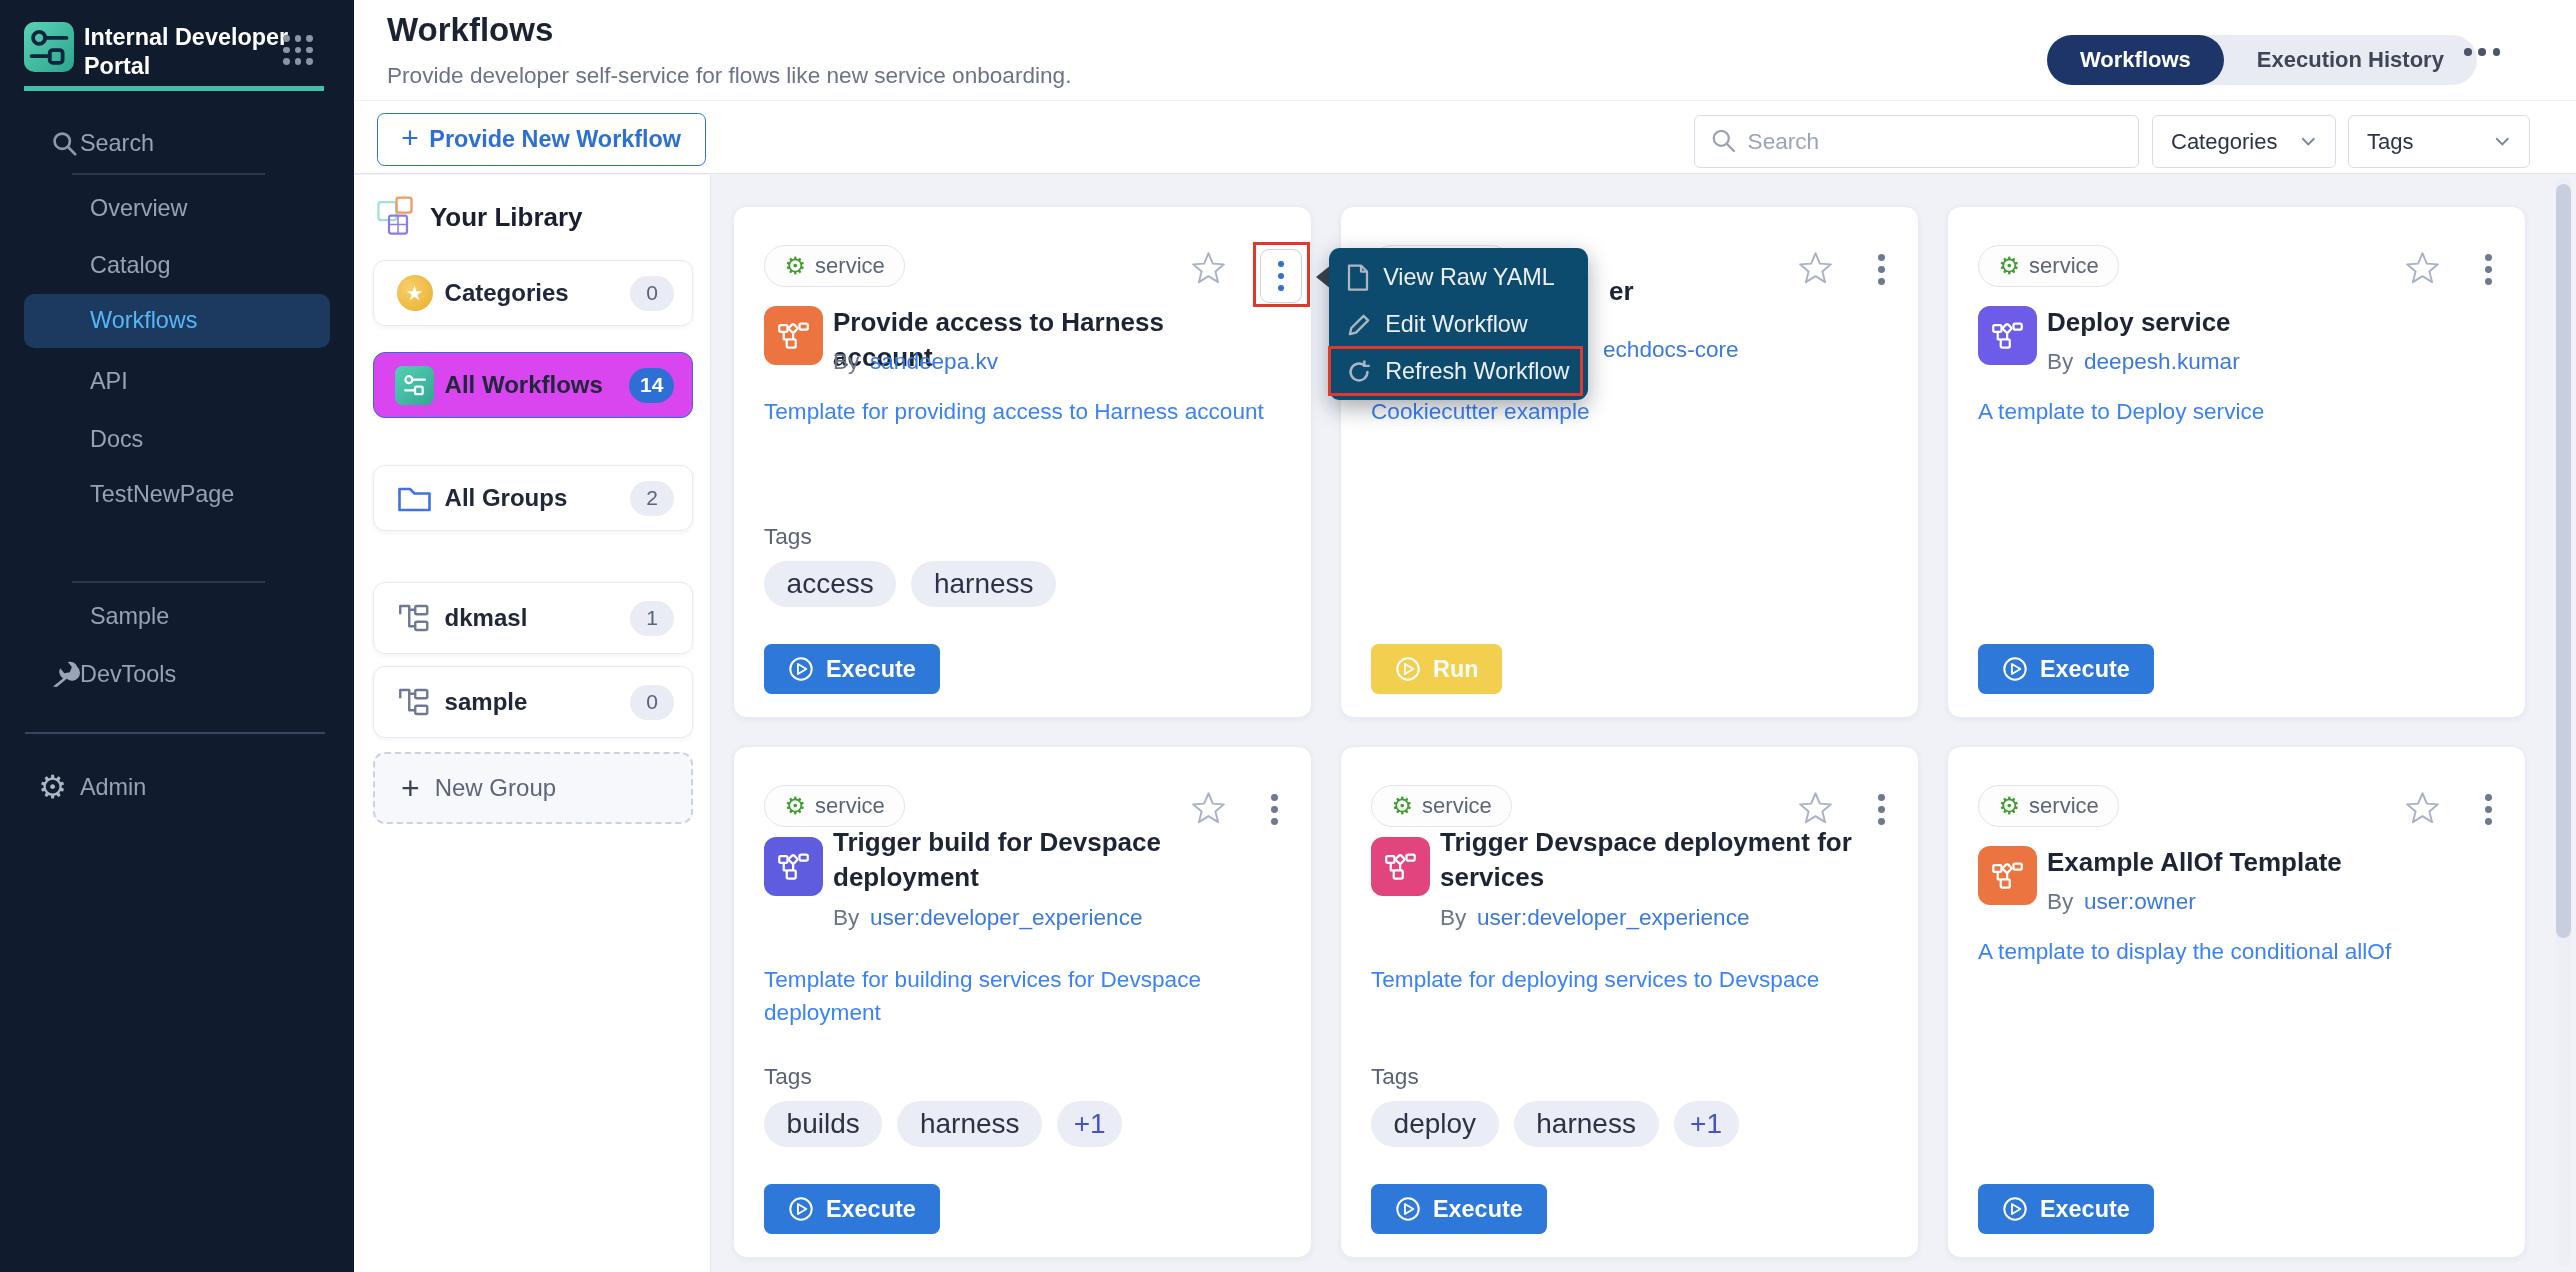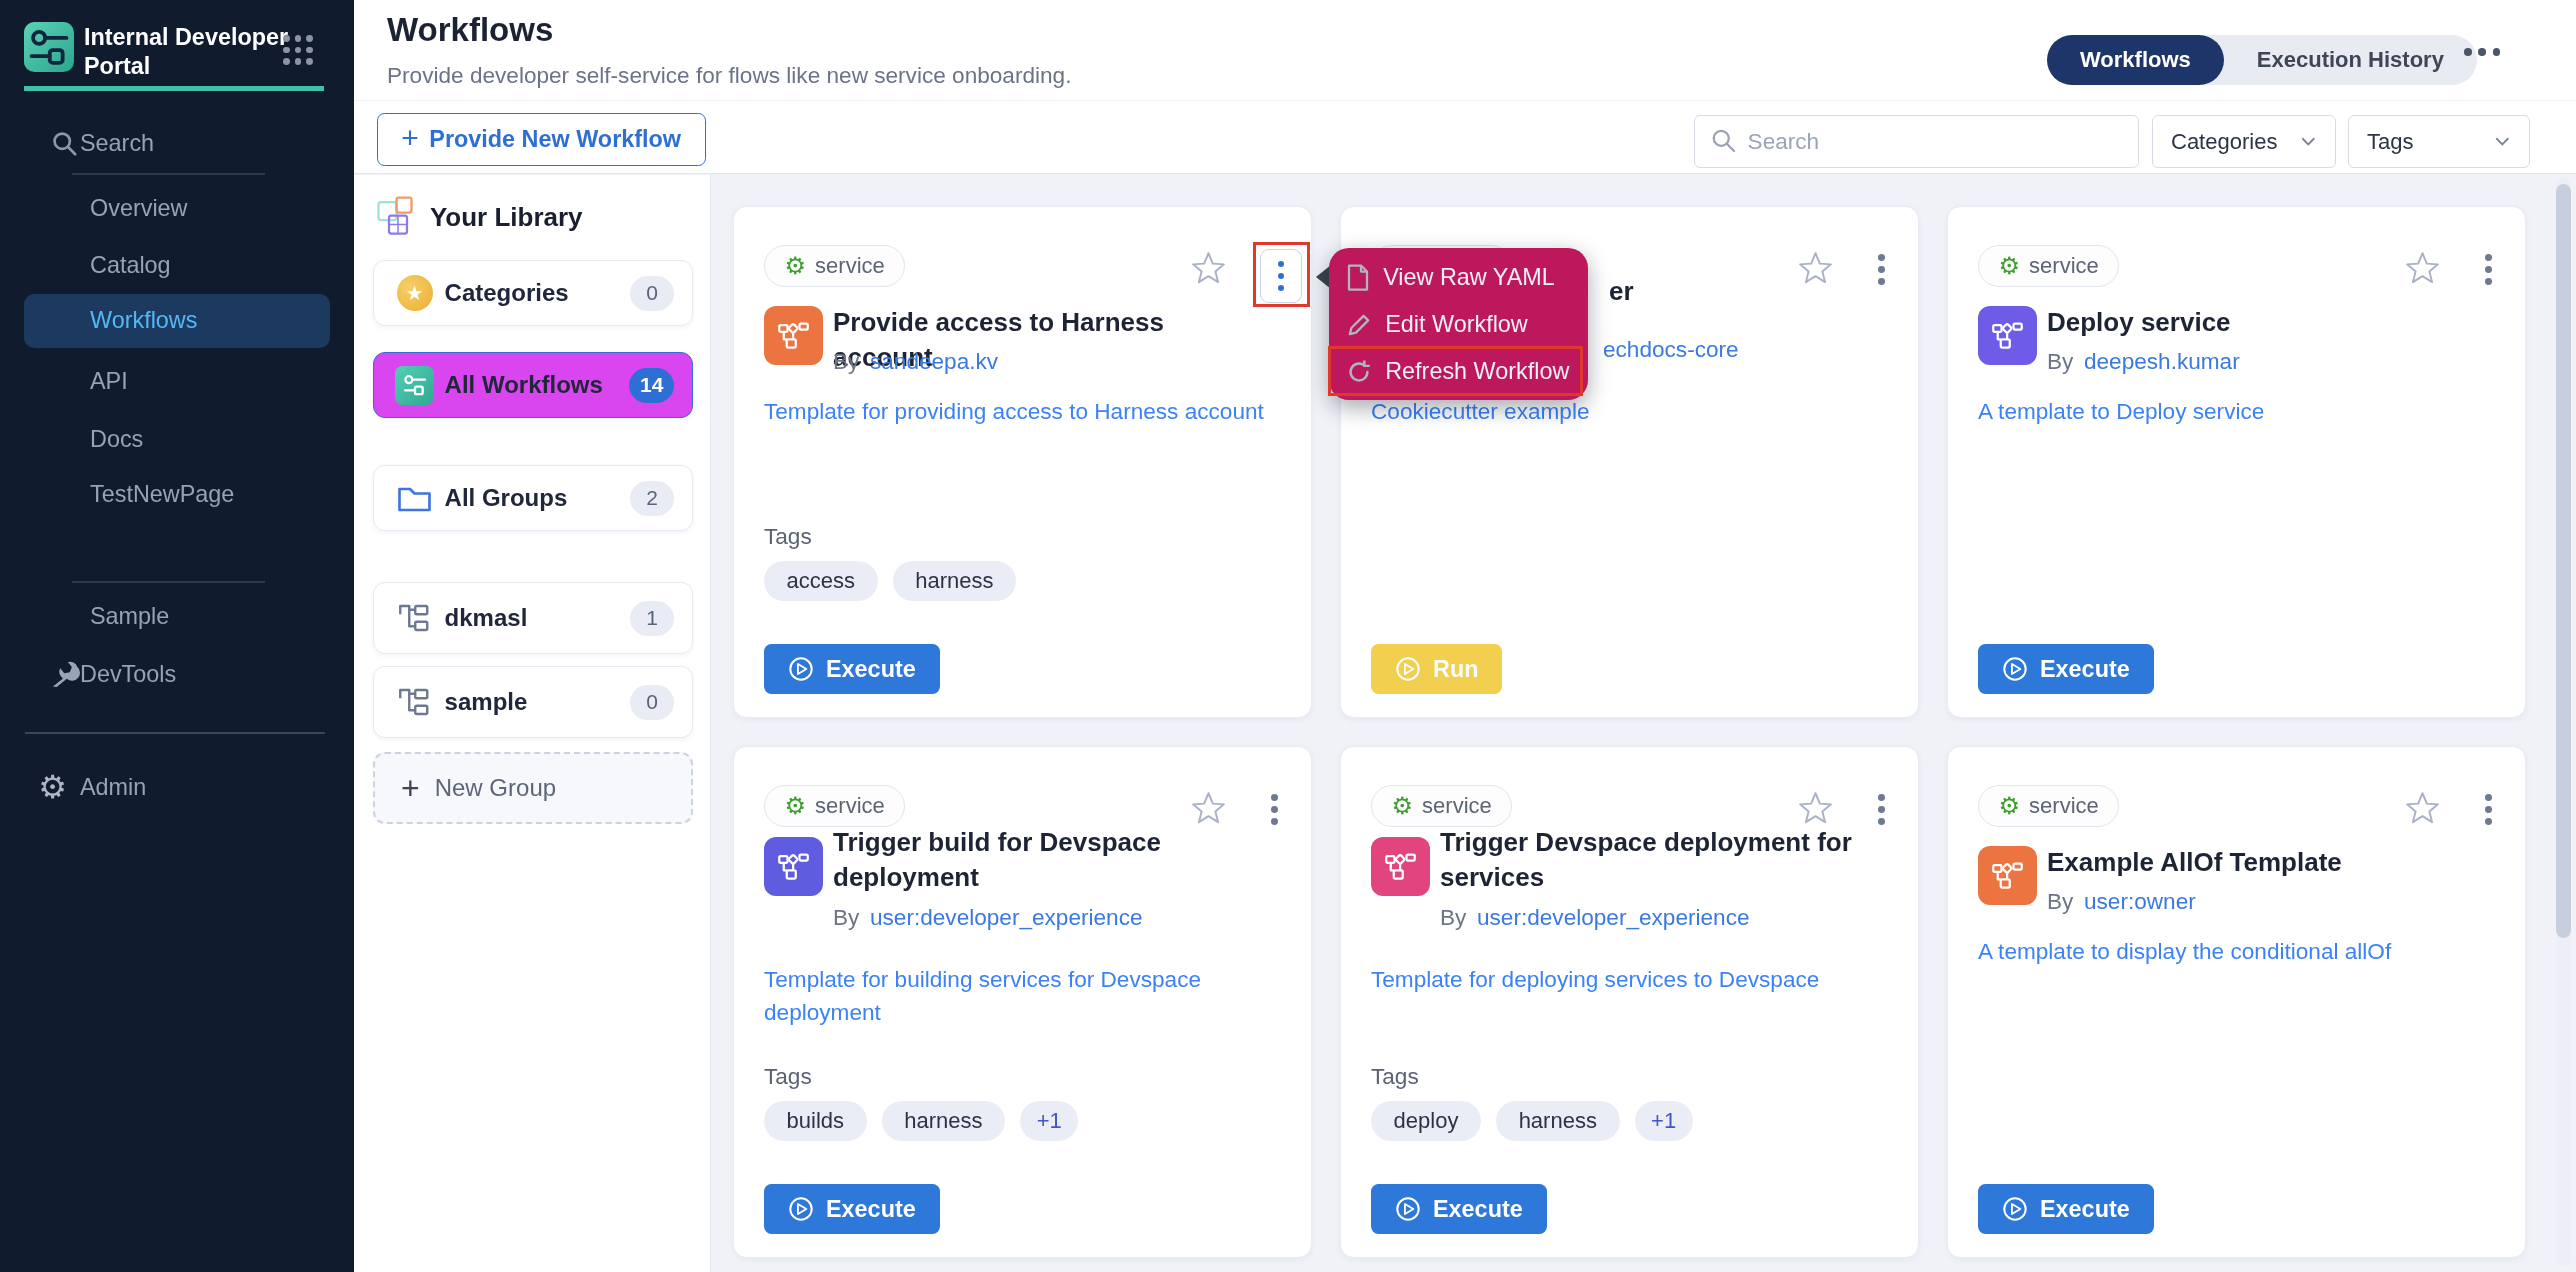--- a/index.html
+++ b/index.html
@@ -82,33 +82,33 @@
                border-radius:9px; display:flex; align-items:center; justify-content:center; cursor:pointer; }
   .kebab-btn .dots { display:flex; flex-direction:column; gap:5.3px; }
   .kebab-btn .dots i { width:6.8px; height:6.8px; border-radius:50%; background:#2f6fd6; }
   .tile { position:absolute; left:30px; width:59px; height:59px; border-radius:12px; display:flex; align-items:center; justify-content:center; }
   .card-title { position:absolute; left:99px; width:430px; font-size:26px; font-weight:bold; color:#1d2433; line-height:35px; }
   .byline { position:absolute; left:99px; font-size:22.6px; color:#6c7488; display:flex; gap:10.6px; }
   .byline a { color:#3a79e0; text-decoration:none; cursor:pointer; }
   .desc { position:absolute; left:30px; top:188px; width:528px; font-size:22.6px; color:#3b82f6; line-height:33px; overflow-wrap:anywhere; }
   .tags-label { position:absolute; left:30px; top:317px; font-size:22.6px; color:#5a6373; }
   .tag-row { position:absolute; left:30px; top:354px; display:flex; gap:15px; }
-  .tag-pill { background:#ebedf6; border-radius:753px; padding:6.8px 22.6px; font-size:22px; color:#2c3347; }
+  .tag-pill { background:#ebedf6; border-radius:753px; padding:6.8px 22.6px; font-size:28px; color:#2c3347; }
   .tag-pill.plus { color:#4553c8; padding:6.8px 16.6px; }
   .exec-btn { position:absolute; left:30px; top:437px; height:50px; border:none; border-radius:7.5px; background:#2d78d8; color:#fff;
               font-size:23.4px; font-weight:bold; display:flex; align-items:center; gap:12px; padding:0 24px; cursor:pointer;
               font-family:"Liberation Sans",sans-serif; }
   .exec-btn.run { background:#f2cf4f; color:#fdfdf8; }
 
   
   .frag-title { position:absolute; left:268px; top:69px; font-size:26px; font-weight:bold; color:#1d2433; }
   .frag-link { position:absolute; left:262px; top:130px; font-size:22.6px; color:#3a79e0; cursor:pointer; }
 
   
-  .ctx-menu { position:absolute; left:1329px; top:248px; width:259px; height:152px; background:#be185d; border-radius:20px;
+  .ctx-menu { position:absolute; left:1329px; top:248px; width:259px; height:152px; background:#0c4a6e; border-radius:11px;
               box-shadow:0 7.5px 22.6px rgba(10,15,30,.35); z-index:30; padding-top:6px; }
   .ctx-item { height:47px; display:flex; align-items:center; gap:13.6px; padding-left:16.6px; color:#edf0f6; font-size:23.4px; cursor:pointer; }
   .menu-caret { position:absolute; left:1316px; top:265px; width:0; height:0; border-top:12px solid transparent;
                 border-bottom:12px solid transparent; border-right:15px solid #3a4450; z-index:30; }
   .red-box { position:absolute; border:3.8px solid #e0392b; z-index:40; pointer-events:none; }
 
   
   .scroll-track { position:absolute; left:2556px; top:178px; width:15px; height:1088px; background:#eceff5; border-radius:7.5px; }
   .scroll-thumb { position:absolute; left:2556px; top:184px; width:15px; height:754px; background:#c7cfdf; border-radius:7.5px; }
 </style>

